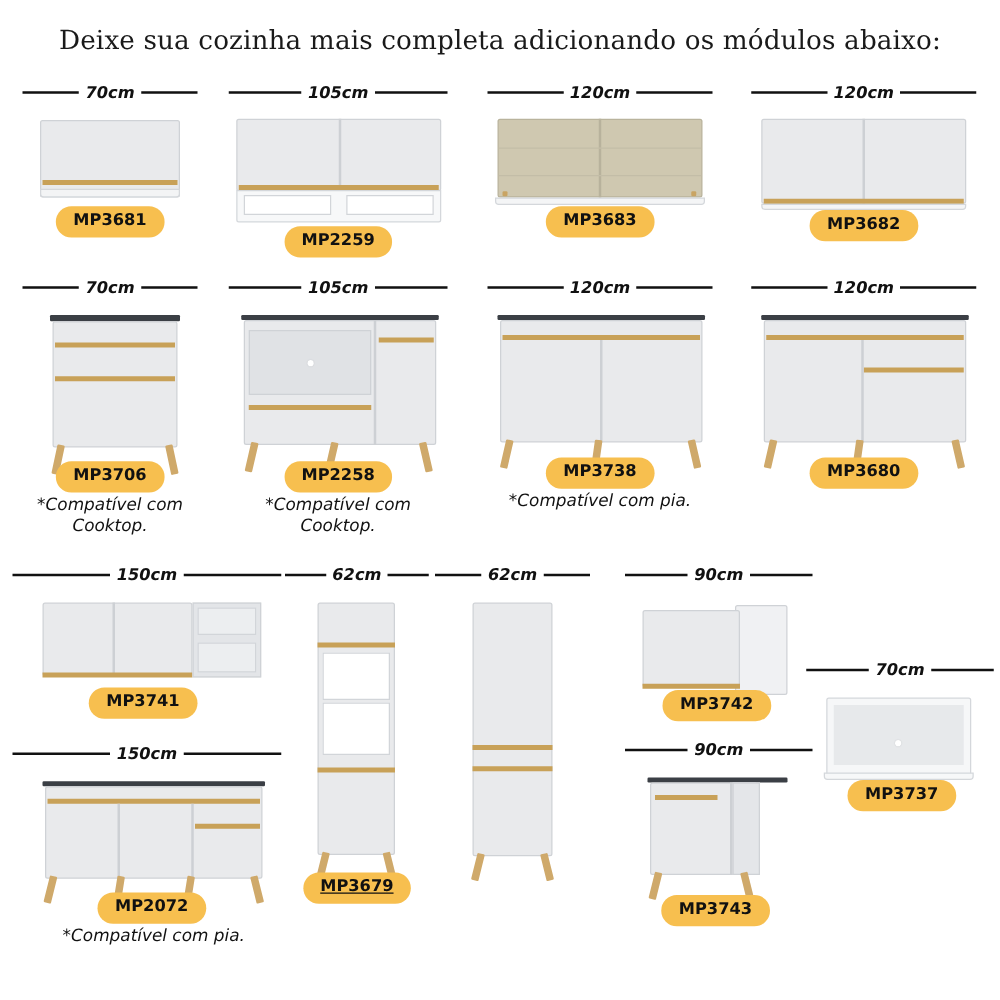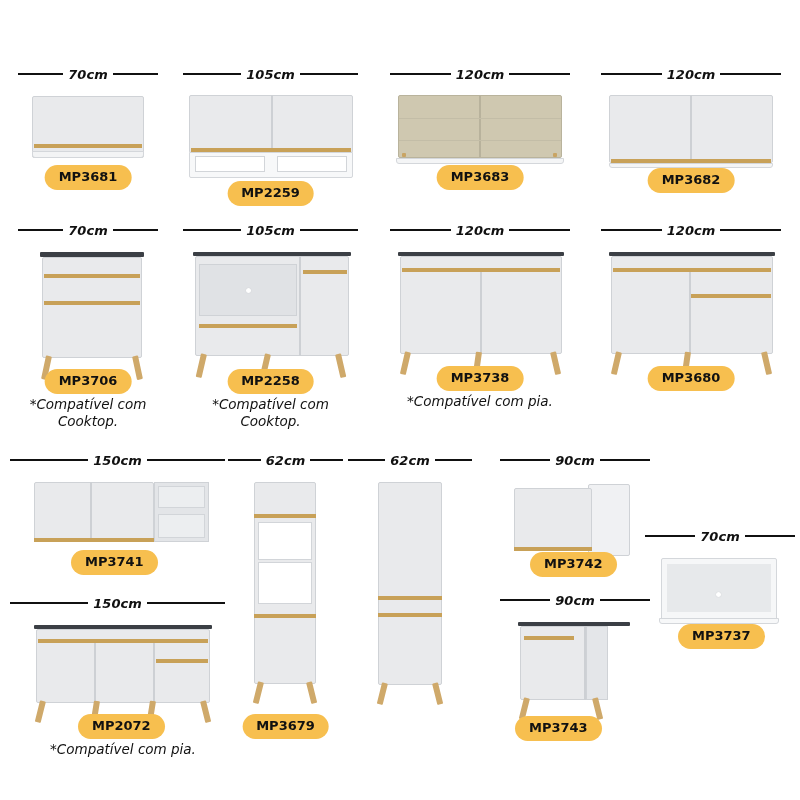--- a/index.html
+++ b/index.html
@@ -66,20 +66,21 @@
     position:absolute;left:0;top:774px;width:800px;text-align:center;
     font-family:"DejaVu Sans", sans-serif;
     font-style:italic;font-size:14px;color:#111;
   }
 </style>
 </head>
 <body>
 
 <div class="page">
 
+  <div class="title">Deixe sua cozinha mais completa adicionando os módulos abaixo:</div>
 
   <div class="cell" style="left:18px;top:66px;width:140px;">
     <div class="dim">
       <span class="ln"></span>
       <span class="txt">70cm</span>
       <span class="ln"></span>
     </div>
     <div class="art" style="height:95px;">
       <div class="box body" style="left:14px;top:14px;width:112px;height:62px;border-radius:2px;"></div>
       <div class="box gold" style="left:16px;top:62px;width:108px;height:4px;"></div>
@@ -265,21 +266,21 @@
     </div>
     <div class="art" style="height:240px;">
       <div class="box body" style="left:26px;top:14px;width:62px;height:202px;border-radius:2px;"></div>
       <div class="box gold" style="left:26px;top:46px;width:62px;height:4px;"></div>
       <div class="box niche" style="left:30px;top:54px;width:54px;height:38px;"></div>
       <div class="box niche" style="left:30px;top:94px;width:54px;height:42px;"></div>
       <div class="box gold" style="left:26px;top:146px;width:62px;height:4px;"></div>
       <div class="leg" style="left:30px;top:214px;width:6px;height:22px;transform:rotate(14deg);transform-origin:top center;"></div>
       <div class="leg" style="left:78px;top:214px;width:6px;height:22px;transform:rotate(-14deg);transform-origin:top center;"></div>
     </div>
-    <div class="pill" style="top:262px;">MP3679</div>
+    <div class="pill" style="top:246px;text-decoration:underline;">MP3679</div>
   </div>
 
   <div class="cell" style="left:348px;top:452px;width:124px;">
     <div class="dim">
       <span class="ln"></span>
       <span class="txt">62cm</span>
       <span class="ln"></span>
     </div>
     <div class="art" style="height:240px;">
       <div class="box body" style="left:30px;top:14px;width:64px;height:203px;border-radius:2px;"></div>
@@ -312,21 +313,21 @@
     </div>
     <div class="art" style="height:110px;">
       <div class="box darktop" style="left:18px;top:14px;width:112px;height:4px;border-radius:1px;"></div>
       <div class="box body" style="left:20px;top:18px;width:86px;height:74px;border-radius:2px;"></div>
       <div class="box body" style="left:86px;top:18px;width:22px;height:74px;background:#e4e6e9;"></div>
       <div class="box gold" style="left:24px;top:28px;width:50px;height:4px;"></div>
       <div class="box seam" style="left:84px;top:18px;width:1.5px;height:74px;"></div>
       <div class="leg" style="left:24px;top:90px;width:6px;height:22px;transform:rotate(14deg);transform-origin:top center;"></div>
       <div class="leg" style="left:92px;top:90px;width:6px;height:22px;transform:rotate(-14deg);transform-origin:top center;"></div>
     </div>
-    <div class="pill" style="top:124px;left:15px;transform:none;">MP3743</div>
+    <div class="pill" style="top:124px;left:29px;transform:none;">MP3743</div>
   </div>
 
   <div class="cell" style="left:645px;top:528px;width:150px;">
     <div class="dim">
       <span class="ln"></span>
       <span class="txt">70cm</span>
       <span class="ln"></span>
     </div>
     <div class="art" style="height:85px;">
       <div class="box" style="left:16px;top:14px;width:116px;height:64px;background:#f6f7f8;border:1px solid #d4d7db;border-radius:2px;"></div>

